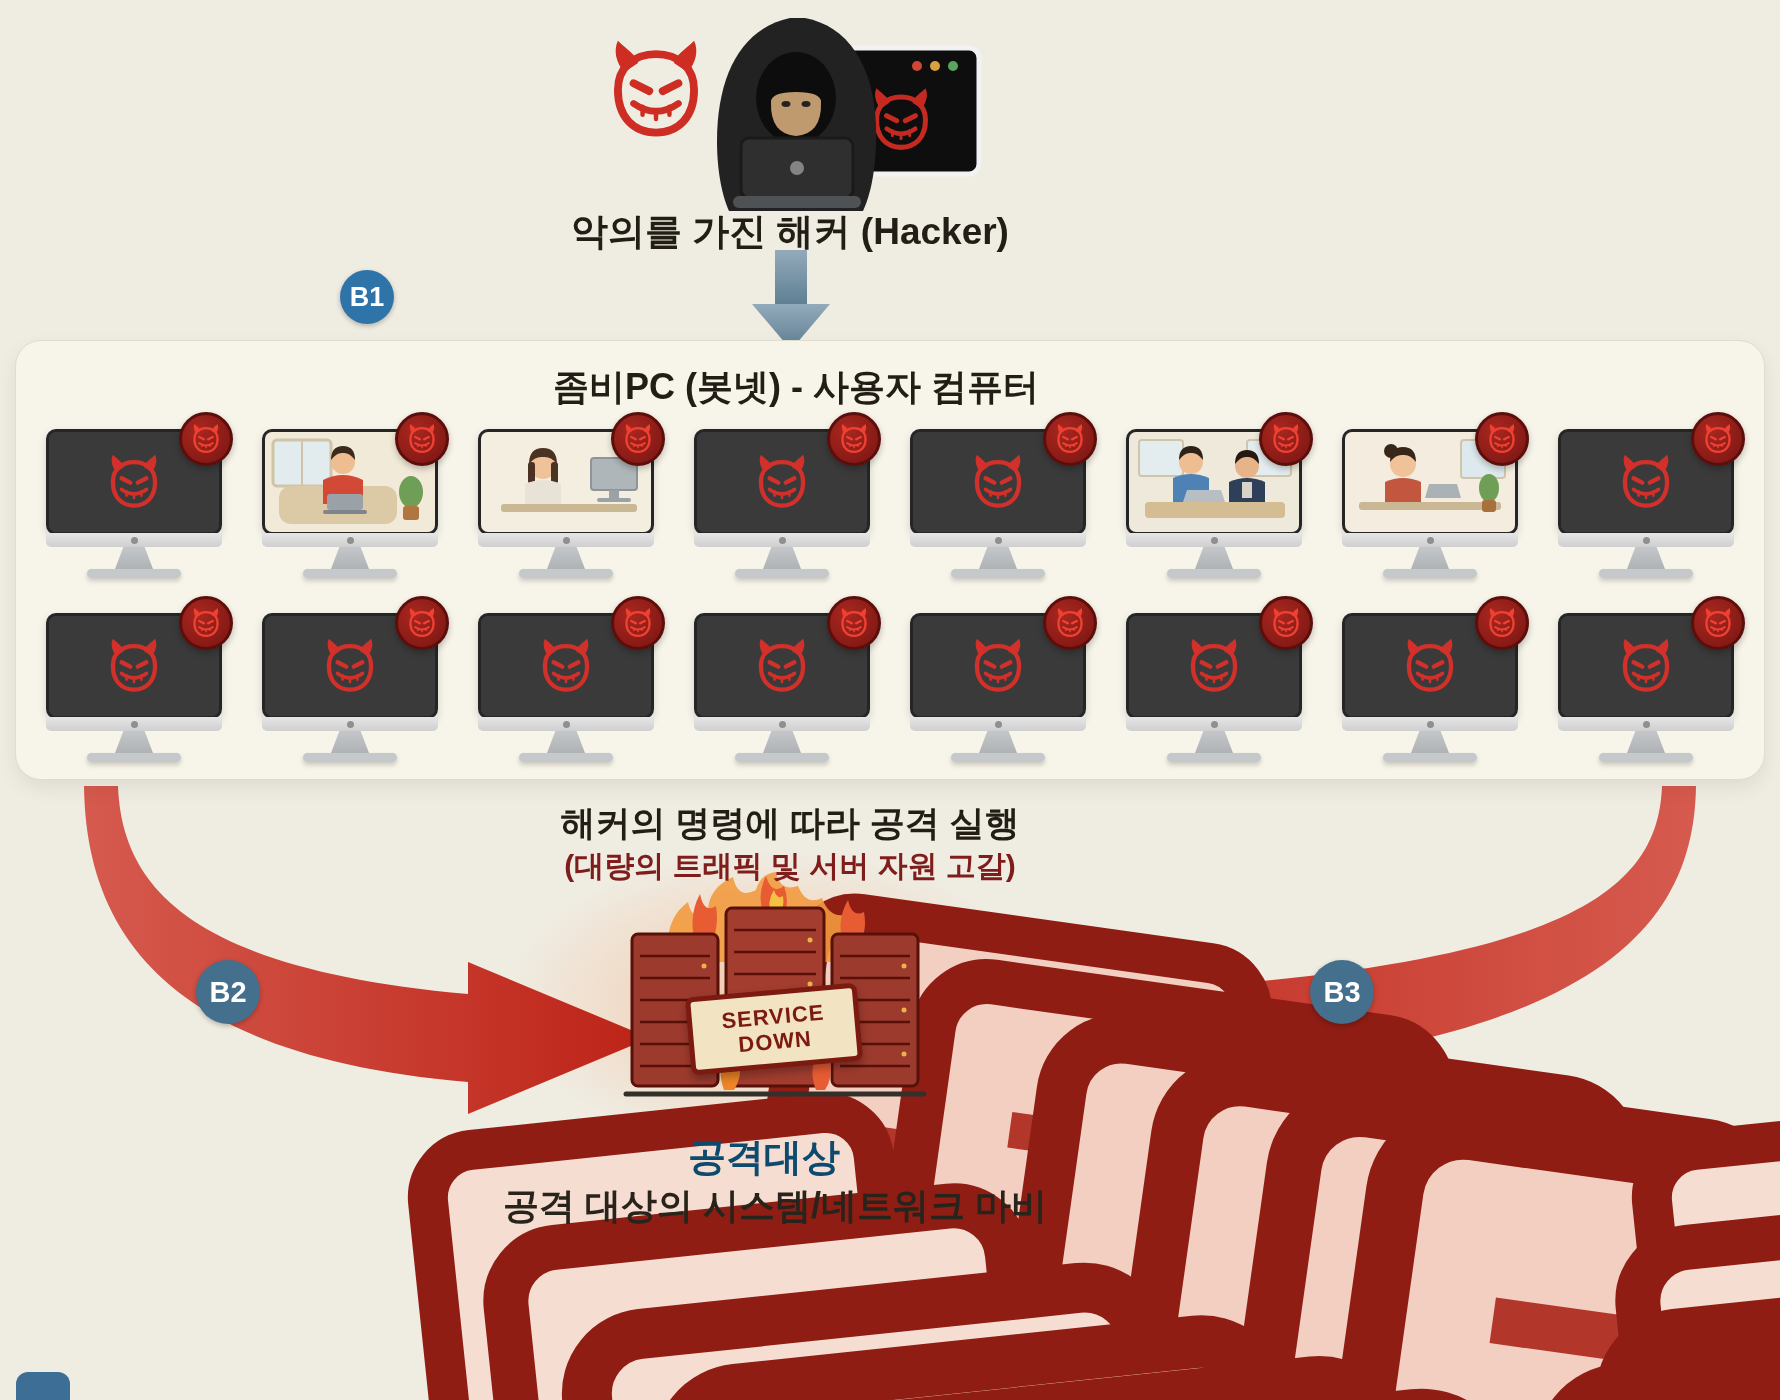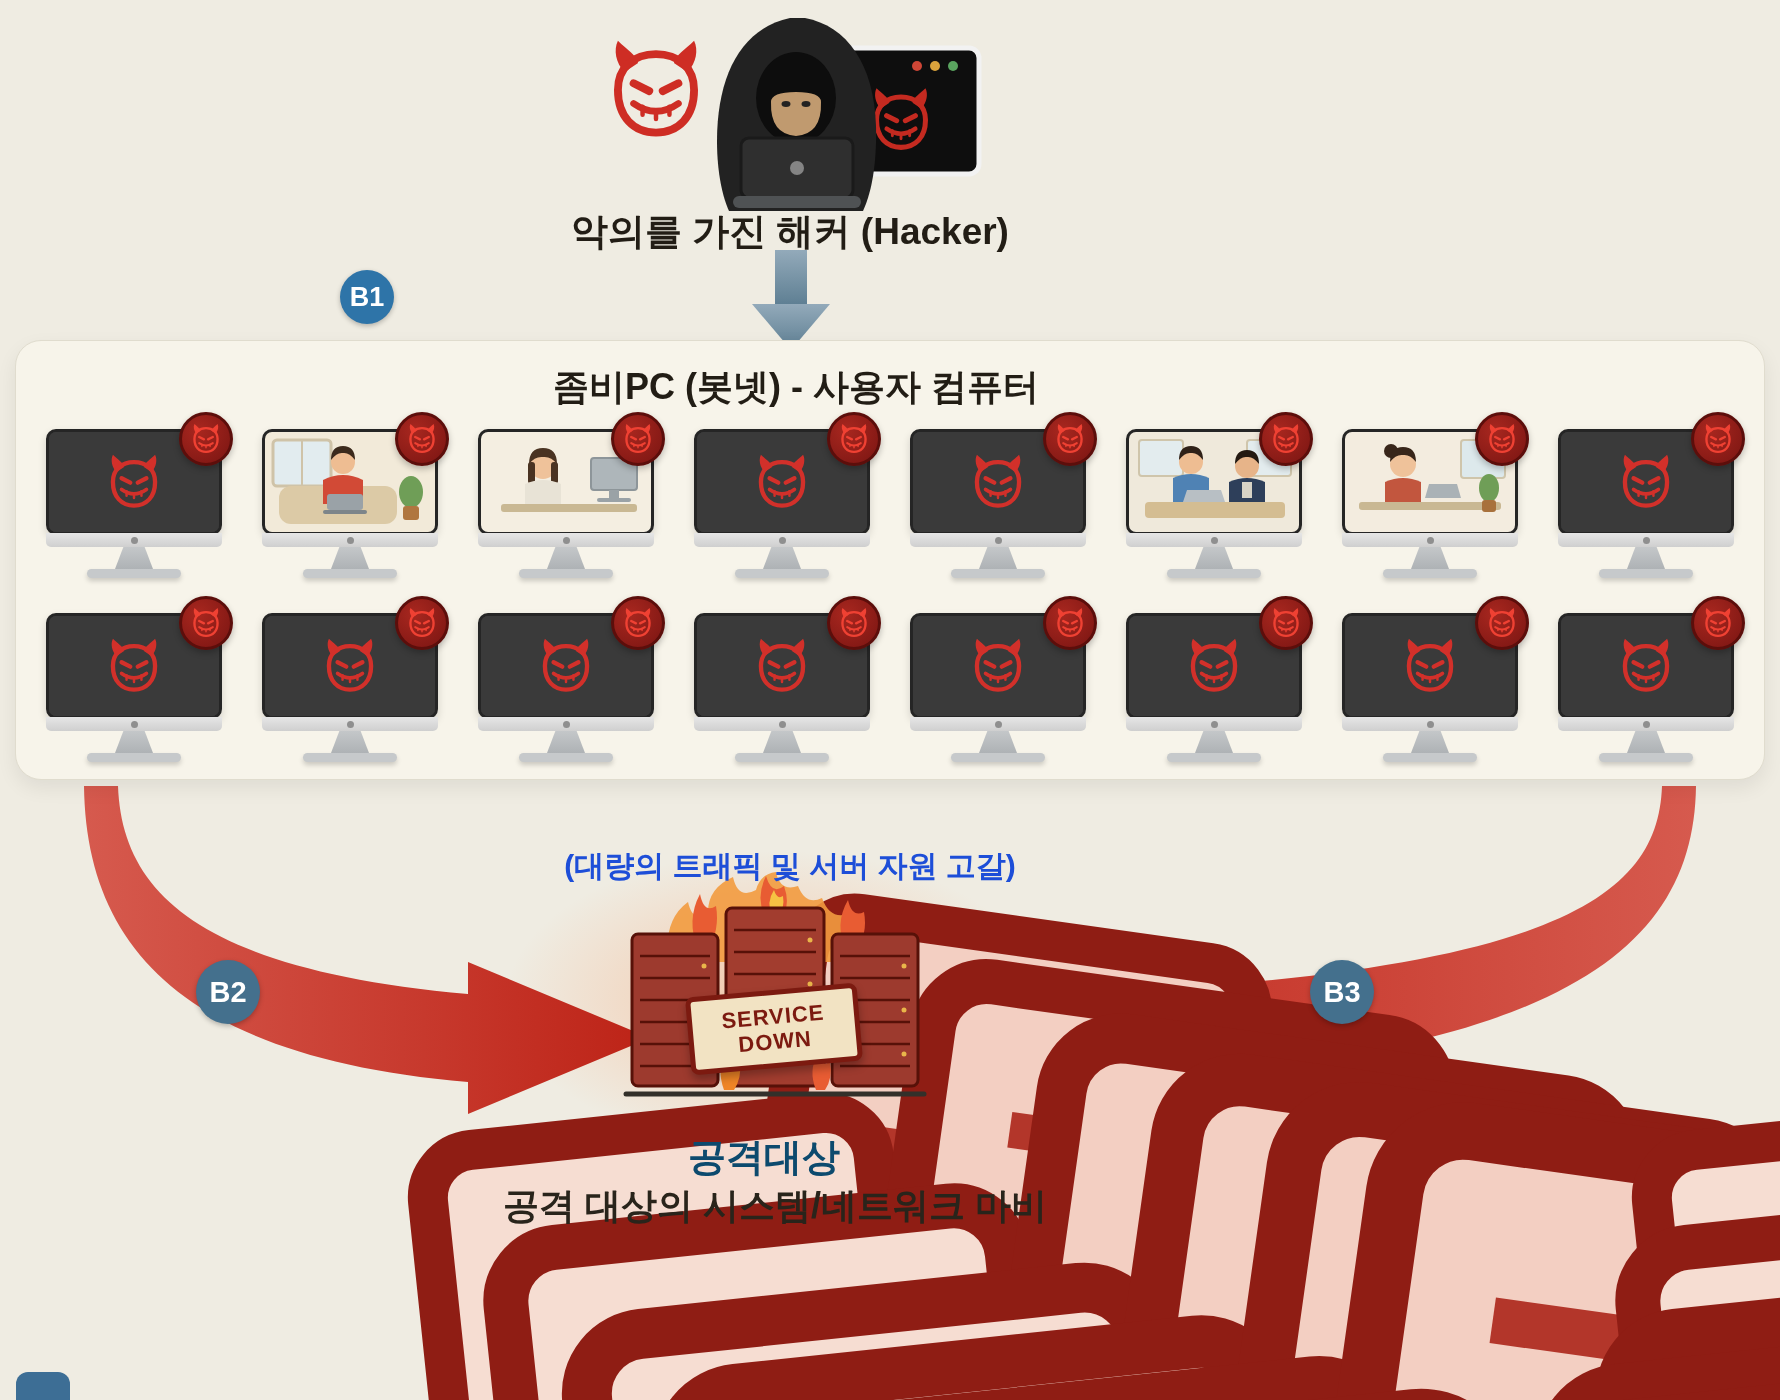--- a/index.html
+++ b/index.html
@@ -35,21 +35,21 @@
   .stand { width:38px; height:22px; background:linear-gradient(#c4c7c9,#aeb2b5);
            clip-path:polygon(22% 0,78% 0,100% 100%,0% 100%); }
   .mbase { width:94px; height:9px; border-radius:5px; background:#c6c9cb; box-shadow:0 3px 5px rgba(0,0,0,.18); }
   .mbadge { position:absolute; top:-17px; right:-11px; width:54px; height:54px; border-radius:50%;
             background:radial-gradient(circle at 35% 32%, #a8271f, #7a1512); border:3px solid #5c0e0b;
             display:flex; align-items:center; justify-content:center; box-shadow:0 3px 6px rgba(0,0,0,.25); }
   .mbadge svg { width:34px; height:34px; color:#ef4133; }
   .attack-line1 { position:absolute; left:290px; top:800px; width:1000px; text-align:center;
                   font-size:35px; font-weight:800; color:#221d15; z-index:4; }
   .attack-line2 { position:absolute; left:290px; top:846px; width:1000px; text-align:center;
-                  font-size:30px; font-weight:600; color:#1d4ed8; z-index:4; }
+                  font-size:30px; font-weight:600; color:#7f1d1d; z-index:4; }
   .b2 { position:absolute; left:196px; top:960px; width:64px; height:64px; background:#44708d; font-size:29px; z-index:5; }
   .b3 { position:absolute; left:1310px; top:960px; width:64px; height:64px; background:#44708d; font-size:29px; z-index:5; }
   .server-wrap { position:absolute; left:608px; top:872px; width:334px; height:258px; z-index:3; }
   .server-wrap > svg { width:334px; height:258px; display:block; }
   .sign { position:absolute; left:80px; top:118px; width:172px; height:78px; background:#f2e3c3;
           border:5px solid #7c1a10; border-radius:8px; transform:rotate(-5deg); display:flex;
           flex-direction:column; align-items:center; justify-content:center; line-height:1.15;
           box-shadow:0 5px 9px rgba(0,0,0,.28); z-index:4; }
   .sign div { font-size:22px; font-weight:800; letter-spacing:1px; color:#7c1a10; }
   .target-title { position:absolute; left:264px; top:1132px; width:1000px; text-align:center;
@@ -518,20 +518,21 @@
     <div class="mbase"></div>
     <div class="mbadge">
       <svg viewBox="0 0 100 100">
               <use href="#devil-face"></use>
             </svg>
     </div>
   </div>
 </div>
   </div>
 
+  <div class="attack-line1">해커의 명령에 따라 공격 실행</div>
   <div class="attack-line2">(대량의 트래픽 및 서버 자원 고갈)</div>
 
   <span class="badge-circle b2">B2</span>
   <span class="badge-circle b3">B3</span>
 
   <div class="server-wrap">
     <svg viewBox="0 0 334 258">
       <g>
         <path d="M 60 90 Q 55 48 80 30 Q 85 52 100 40 Q 100 16 125 5 Q 130 28 148 18 Q 152 2 168 0 Q 172 20 190 14 Q 198 34 214 26 Q 222 48 240 42 Q 252 60 248 90 Z" fill="#f29b3f" opacity="0.9"></path>
         <path d="M 90 78 Q 78 48 92 22 Q 96 42 108 34 Q 112 58 100 78 Z" fill="#e85c33"></path>

